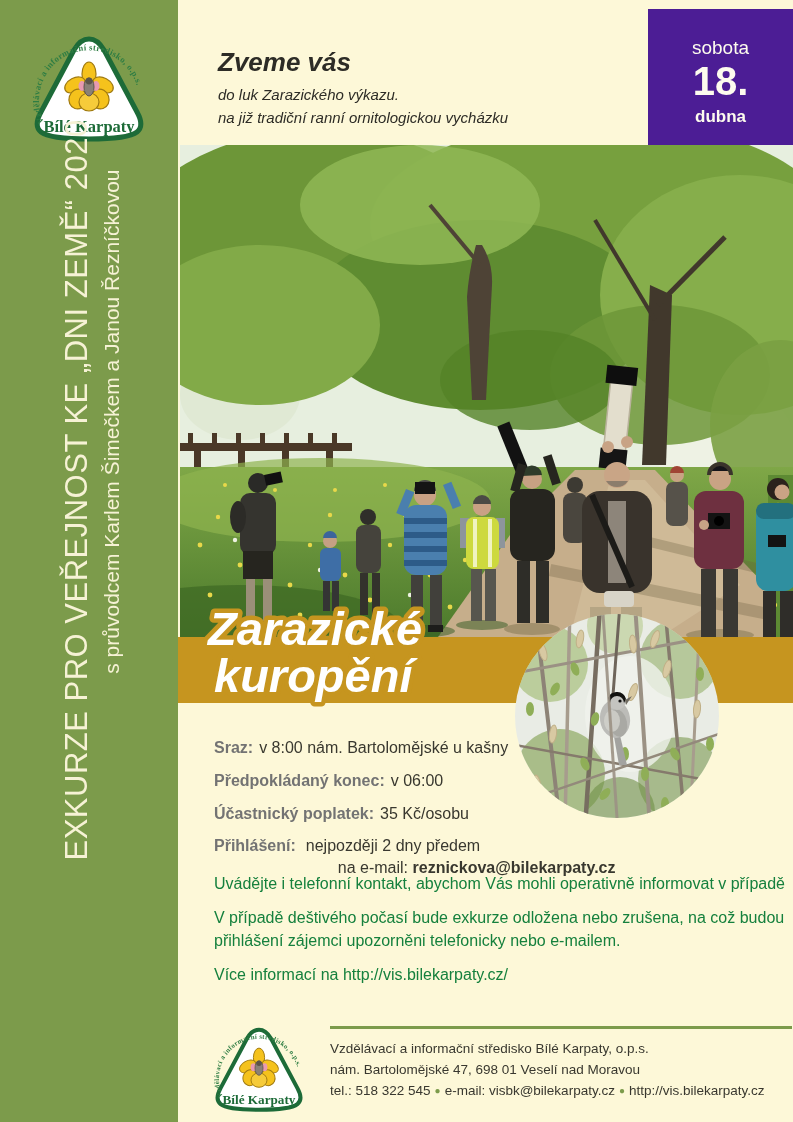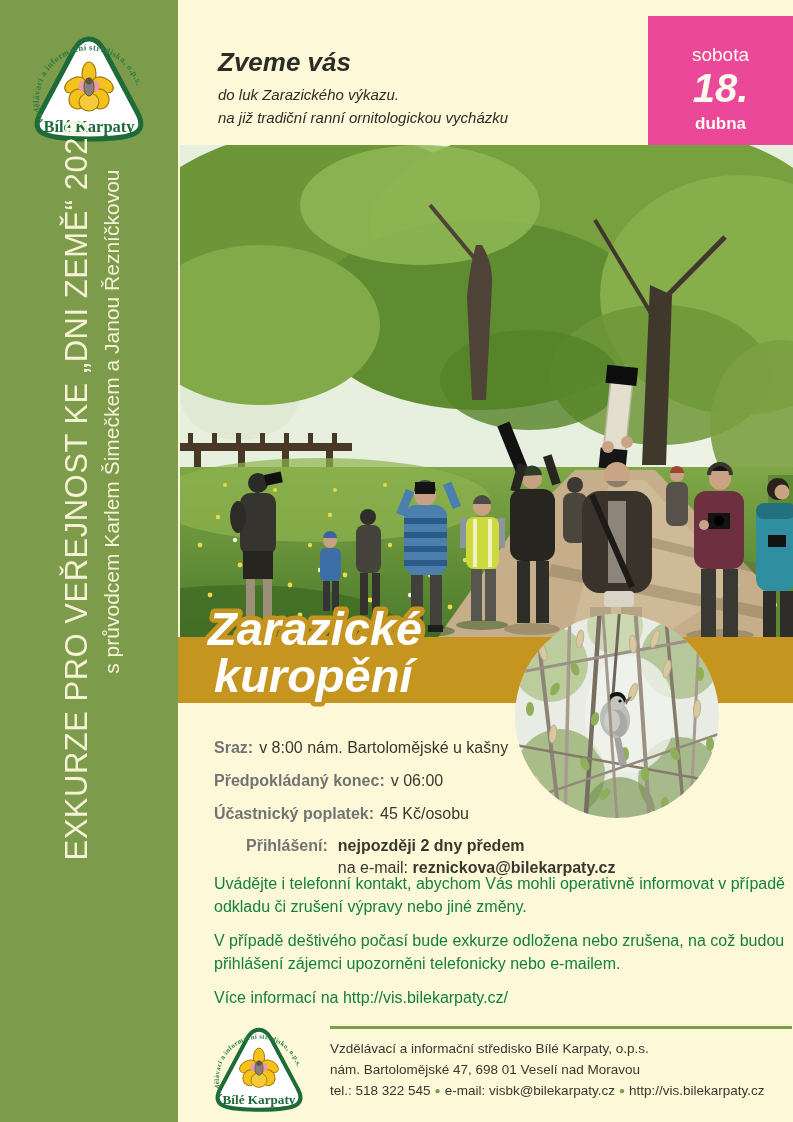--- a/index.html
+++ b/index.html
@@ -7,23 +7,23 @@
   .poster{position:absolute;top:0;left:0;width:793px;height:1122px;background:#fdf8d8;overflow:hidden;}
 
   
   .sidebar{position:absolute;left:0;top:0;width:178px;height:1122px;background:#7c9b4b;}
   .logo-main{position:absolute;left:29px;top:36px;width:120px;height:108px;}
   .sidebar-vertical{position:absolute;left:92px;top:515px;width:691px;transform:translate(-50%,-50%) rotate(-90deg);text-align:right;color:#f6f2d5;}
   .sv-title{font-size:31px;line-height:40px;letter-spacing:.5px;white-space:nowrap;}
   .sv-subtitle{font-size:21px;line-height:30px;white-space:nowrap;}
 
   
-  .badge{position:absolute;left:648px;top:16px;width:145px;height:145px;background:#ec4899;color:#fdfbee;text-align:center;padding-top:27px;box-sizing:border-box;}
+  .badge{position:absolute;left:648px;top:9px;width:145px;height:145px;background:#4c1d95;color:#fdfbee;text-align:center;padding-top:27px;box-sizing:border-box;}
   .badge-day{font-size:19px;line-height:24px;}
-  .badge-date{font-size:40px;line-height:42px;font-weight:bold;font-style:italic;}
+  .badge-date{font-size:40px;line-height:42px;font-weight:bold;}
   .badge-month{font-size:17px;line-height:30px;font-weight:bold;}
 
   
   .invite{position:absolute;left:218px;top:46px;color:#2d2c26;}
   .invite-title{font-size:26px;font-weight:bold;font-style:italic;line-height:32px;margin-bottom:5px;}
   .invite-line{font-size:15px;font-style:italic;line-height:23px;white-space:nowrap;}
 
   
   .photo{position:absolute;left:180px;top:145px;width:613px;height:492px;}
   .photo svg{display:block;}
@@ -34,23 +34,23 @@
   .title-svg text{font-family:"Liberation Sans",sans-serif;font-style:italic;font-weight:bold;font-size:47px;fill:#ffffff;stroke:#c6951f;stroke-width:9px;stroke-linejoin:round;paint-order:stroke;}
 
   
   .bird-circle{position:absolute;left:515px;top:614px;width:204px;height:204px;border-radius:50%;overflow:hidden;}
 
   
   .details{position:absolute;left:214px;top:736px;width:560px;}
   .detail-line{font-size:16px;line-height:24px;margin-bottom:9px;white-space:nowrap;color:#39382f;}
   .detail-label{color:#737373;font-weight:bold;margin-right:6px;}
   .signup{display:grid;grid-template-columns:auto 1fr;column-gap:10px;font-size:16px;line-height:22px;color:#39382f;}
-  .signup .detail-label{grid-column:1;grid-row:1;margin-right:0;margin-left:32px;}
-  .signup-deadline{grid-column:2;grid-row:1;font-weight:bold;white-space:nowrap;}
-  .signup-line2{grid-column:2;grid-row:2;white-space:nowrap;}
+  .signup .detail-label{grid-column:1;grid-row:1;margin-right:0;}
+  .signup-deadline{grid-column:2;grid-row:1;font-weight:normal;white-space:nowrap;}
+  .signup-line2{grid-column:2;grid-row:2;white-space:nowrap;margin-left:32px;}
   .signup-email{font-weight:bold;}
 
   
   .paragraphs{position:absolute;left:214px;top:872px;width:575px;color:#15803d;}
   .para{margin-bottom:11px;}
   .para-line{font-size:16px;line-height:23px;white-space:nowrap;}
 
   
   .footer-rule{position:absolute;left:330px;top:1026px;width:462px;height:3px;background:#7c9b4b;}
   .logo-footer{position:absolute;left:211px;top:1027px;width:96px;height:87px;}
@@ -377,33 +377,32 @@
   </div>
 
   <div class="details">
     <div class="detail-line">
       <span class="detail-label">Sraz:</span><span>v 8:00 nám. Bartolomějské u kašny</span>
     </div>
     <div class="detail-line">
       <span class="detail-label">Předpokládaný konec:</span><span>v 06:00</span>
     </div>
     <div class="detail-line">
-      <span class="detail-label">Účastnický poplatek:</span><span>45 Kč/osobu</span>
+      <span class="detail-label">Účastnický poplatek:</span><span>35 Kč/osobu</span>
     </div>
     <div class="signup">
       <span class="detail-label">Přihlášení:</span>
       <span class="signup-deadline">nejpozději 2 dny předem</span>
       <span class="signup-line2"><span>na e-mail: </span><span class="signup-email">reznickova@bilekarpaty.cz</span></span>
     </div>
   </div>
 
   <div class="paragraphs">
     <div class="para">
       <div class="para-line">Uvádějte i telefonní kontakt, abychom Vás mohli operativně informovat v případě</div>
-      <div class="para-line">odkladu či zrušení výpravy nebo jiné změny.</div>
     </div>
     <div class="para">
       <div class="para-line">V případě deštivého počasí bude exkurze odložena nebo zrušena, na což budou</div>
       <div class="para-line">přihlášení zájemci upozorněni telefonicky nebo e-mailem.</div>
     </div>
     <div class="para">
       <div class="para-line">Více informací na http://vis.bilekarpaty.cz/</div>
     </div>
   </div>
 

